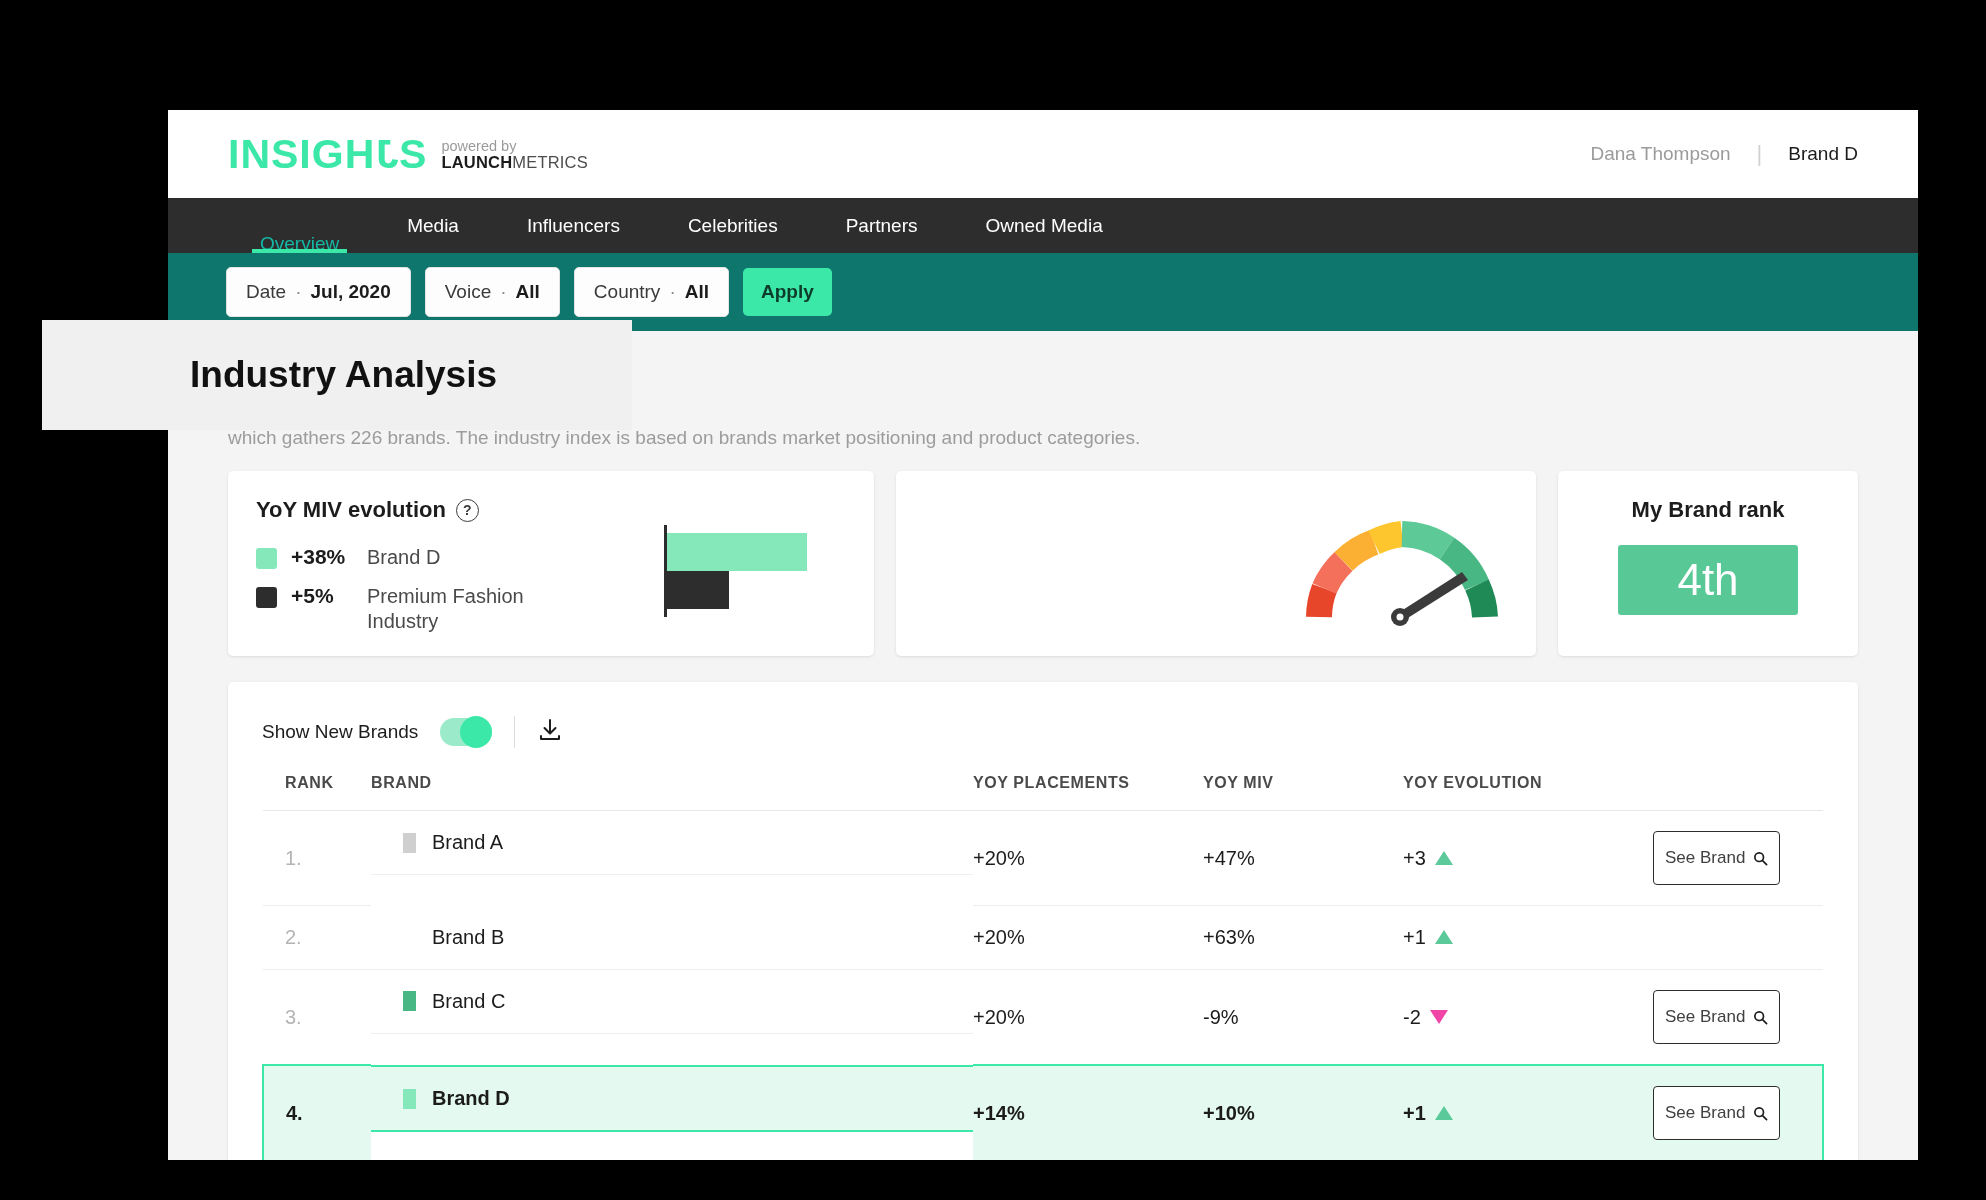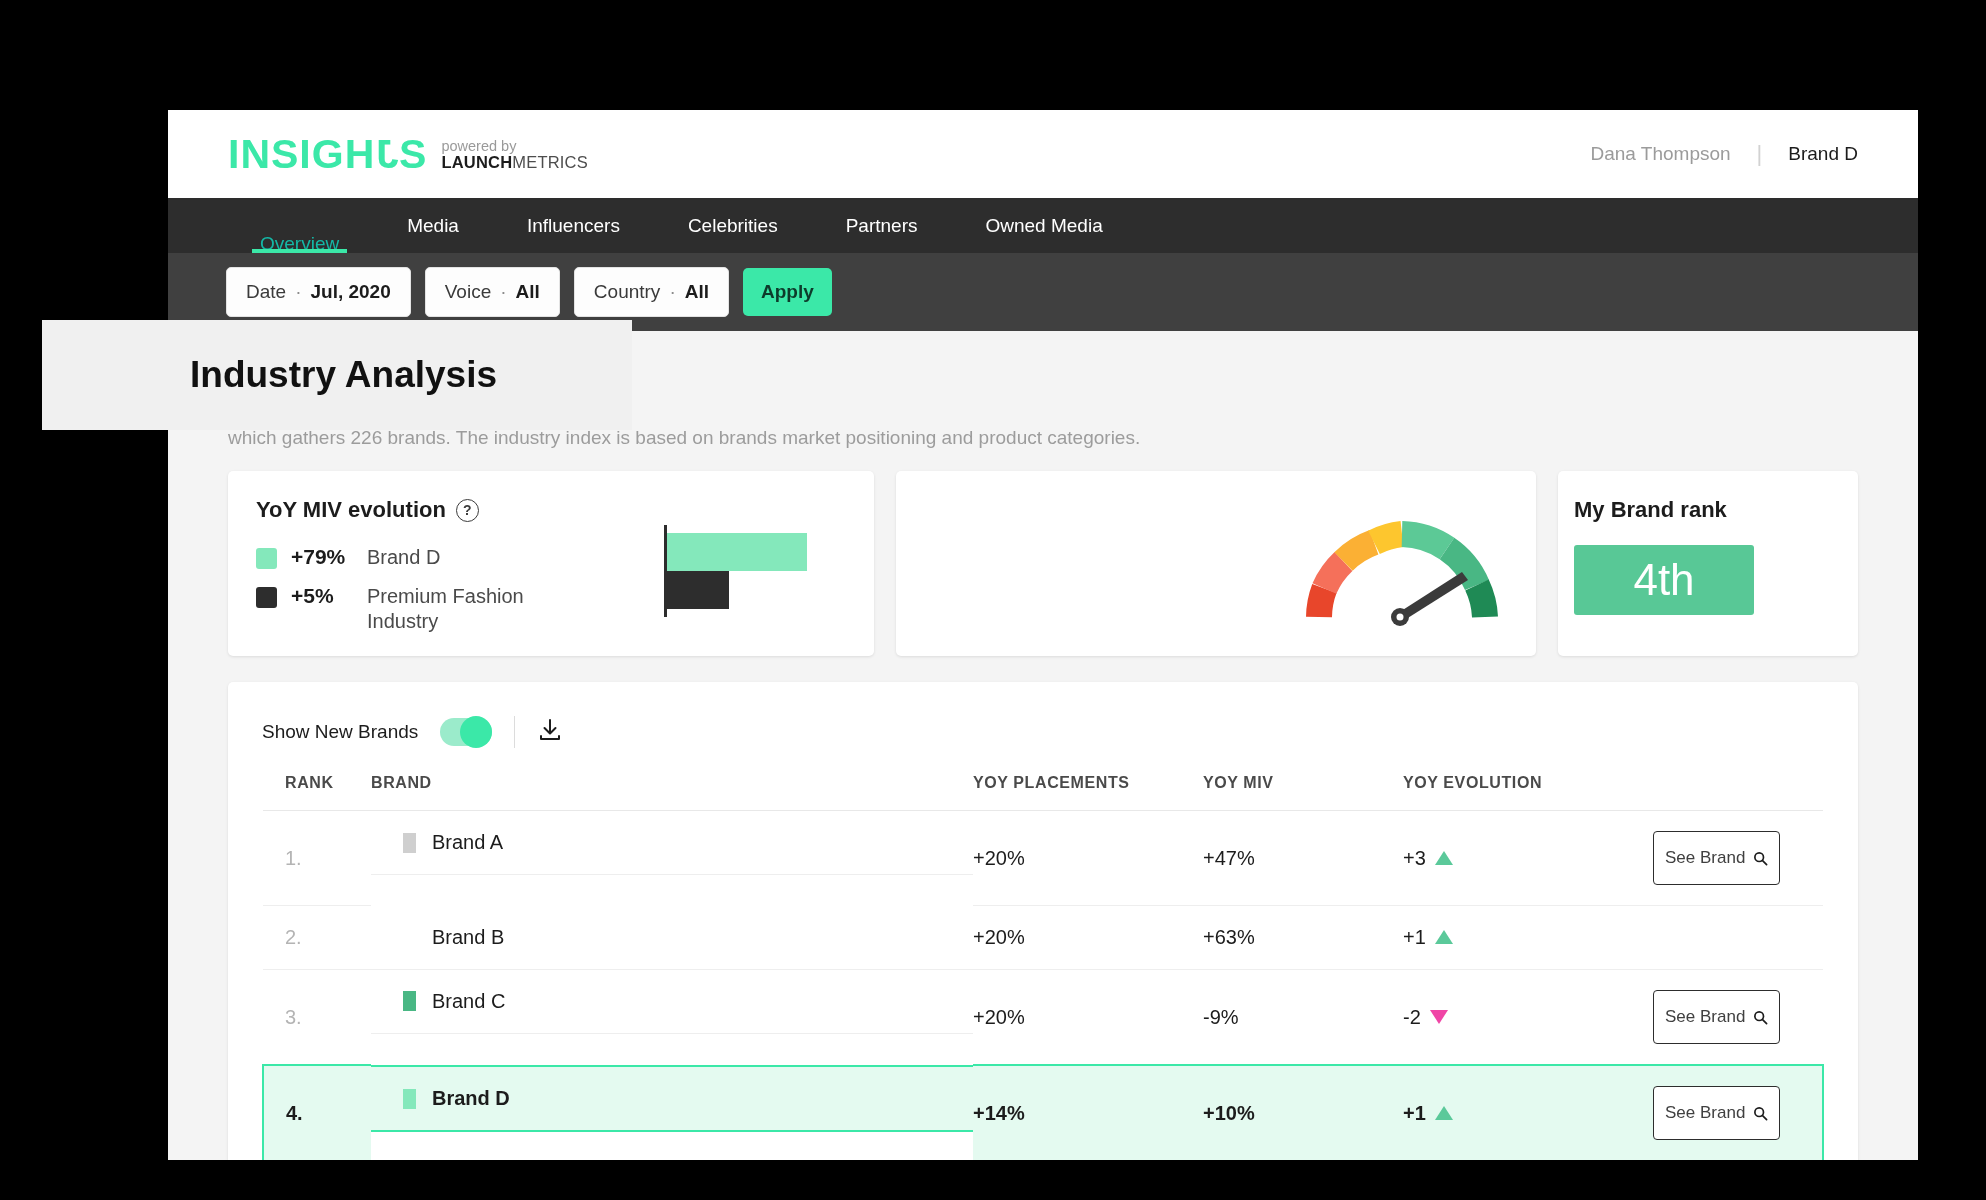--- a/index.html
+++ b/index.html
@@ -32,21 +32,21 @@
   .nav-item{
     color:#ffffff;font-size:19px;display:flex;align-items:center;
     padding:0 34px;position:relative;cursor:pointer;white-space:nowrap;
   }
   .nav-item.active{color:#14b8a6;margin-top:37px;}
   .nav-item.active:after{
     content:"";position:absolute;left:26px;right:26px;bottom:0;height:4px;background:#3BE8A8;
   }
 
   
-  .filters{height:78px;display:flex;align-items:center;gap:14px;padding-left:58px;background:#404040;}
+  .filters{height:78px;display:flex;align-items:center;gap:14px;padding-left:58px;background:#0f766e;}
   .filter-chip{
     border:1px solid #e3e3e3;border-radius:5px;background:#fdfdfd;height:48px;
     display:flex;align-items:center;padding:0 19px;font-size:19px;color:#3a3a3a;gap:9px;cursor:pointer;
   }
   .filter-chip .val{font-weight:bold;color:#1c1c1c;}
   .filter-chip .dot{color:#8c8c8c;}
   .apply-btn{
     background:#3BE8A8;color:#0d3b2b;font-size:19px;font-weight:bold;border:none;border-radius:5px;
     height:48px;padding:0 18px;cursor:pointer;font-family:inherit;
   }
@@ -55,21 +55,21 @@
   .page{background:#f4f4f4;min-height:760px;padding:0 0 0 0;position:relative;}
   .page-head{padding:40px 60px 0 60px;}
   .page-title{font-size:36px;font-weight:bold;color:#111;margin:0 0 14px 0;}
   .page-desc{font-size:19px;color:#9c9c9c;margin:0;}
 
   
   .kpi-row{display:flex;gap:22px;padding:22px 60px 0 60px;}
   .card{background:#fff;border-radius:5px;box-shadow:0 1px 3px rgba(0,0,0,.10);}
   .card-a{width:646px;height:185px;padding:26px 28px;box-sizing:border-box;position:relative;}
   .card-b{width:640px;height:185px;padding:26px 30px;box-sizing:border-box;position:relative;}
-  .card-c{flex:1;height:185px;padding:26px 16px;box-sizing:border-box;}
+  .card-c{flex:1;height:185px;padding:26px 16px;box-sizing:border-box;text-align:center;}
 
   .card-title{font-size:22px;font-weight:bold;color:#1c1c1c;display:flex;align-items:center;gap:10px;margin:0;}
   .qmark{
     width:21px;height:21px;border:1.8px solid #3b3b3b;border-radius:50%;
     font-size:14px;display:inline-flex;align-items:center;justify-content:center;color:#3b3b3b;font-weight:bold;
   }
 
   .legend{margin-top:22px;display:flex;flex-direction:column;gap:14px;}
   .legend-row{display:flex;align-items:flex-start;gap:14px;}
   .swatch{width:21px;height:21px;border-radius:3px;flex:none;margin-top:3px;}
@@ -199,21 +199,21 @@
     <div class="kpi-row">
 
       <div class="card card-a">
         <div class="card-title">
           <span>YoY MIV evolution</span>
           <span class="qmark">?</span>
         </div>
         <div class="legend">
           <div class="legend-row">
             <span class="swatch" style="background:#84E8BB"></span>
-            <span class="legend-pct">+79%</span>
+            <span class="legend-pct">+38%</span>
             <span class="legend-label">Brand D</span>
           </div>
           <div class="legend-row">
             <span class="swatch" style="background:#2d2d2d"></span>
             <span class="legend-pct">+5%</span>
             <span class="legend-label">Premium Fashion Industry</span>
           </div>
         </div>
         <div class="minibars">
           <span class="axis"></span>

